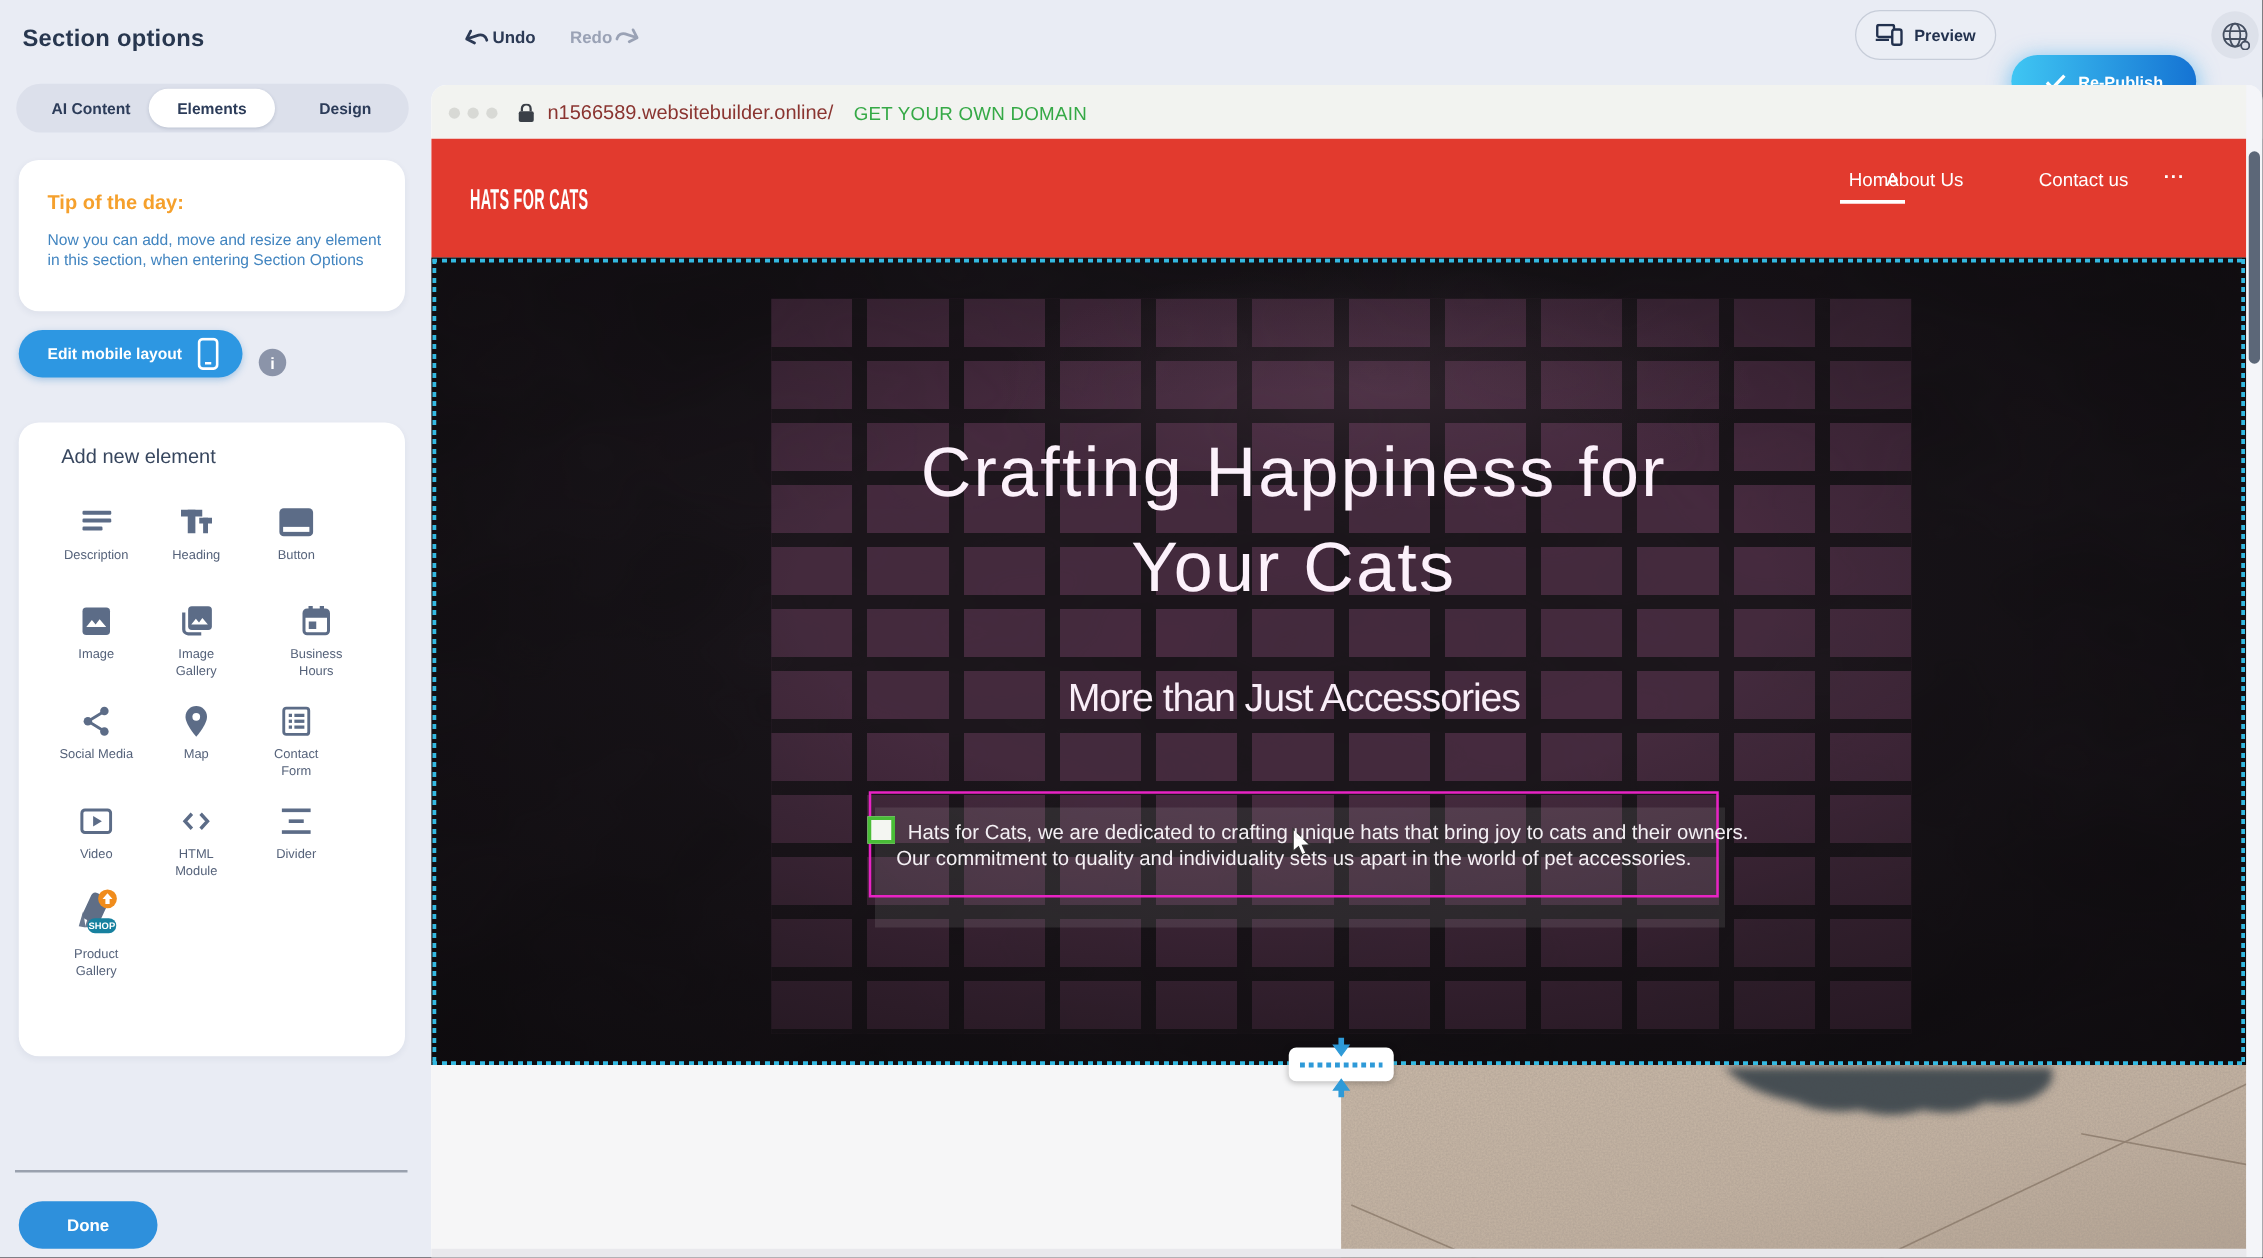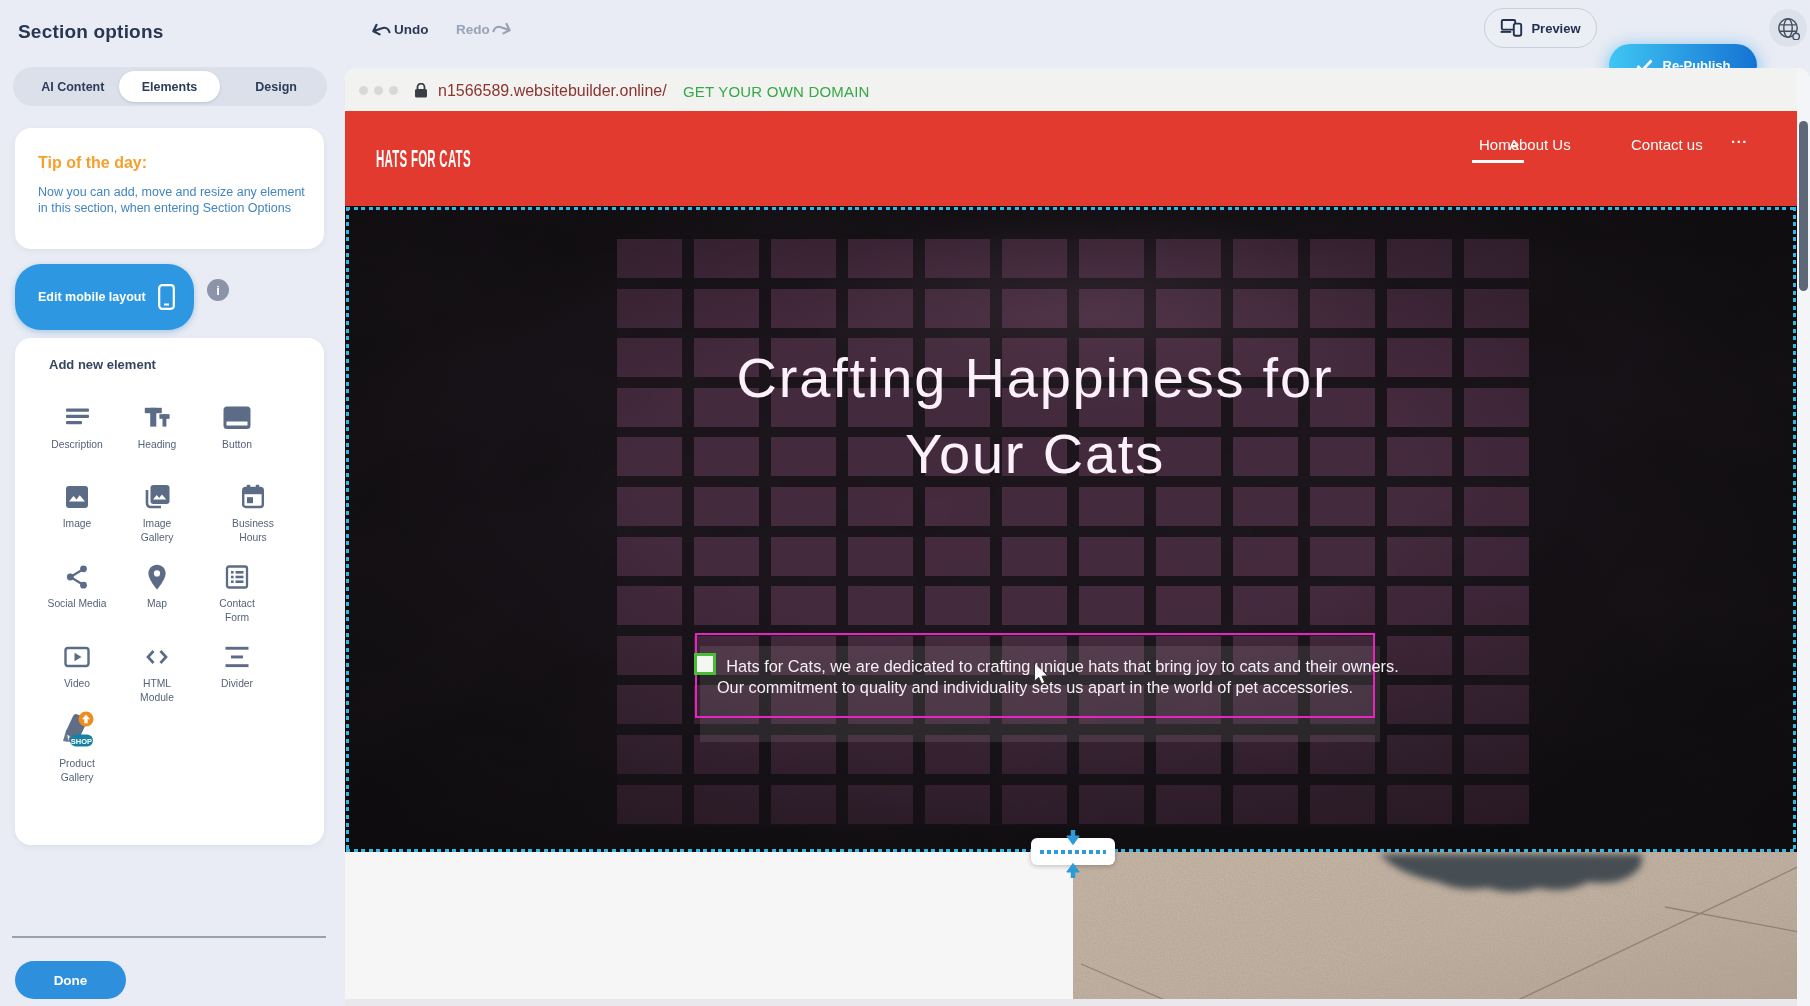--- a/index.html
+++ b/index.html
@@ -15,24 +15,24 @@
   #repubBtn { left:1609px; top:7px; width:148px; height:42px; border-radius:22px; background:linear-gradient(90deg,#3fc6f3,#1573d3); box-shadow:0 3px 16px 2px rgba(56,170,236,.55); color:#fff; font-size:13px; font-weight:bold; display:flex; align-items:center; justify-content:center; gap:10px;margin-top:37px; }
   #globeBtn { left:1769px; top:9px; width:38px; height:38px; border-radius:50%; background:#dde1ea; display:flex; align-items:center; justify-content:center; }
 
   
   #tabs { left:13px; top:67px; width:314px; height:39px; background:#dce0eb; border-radius:20px; display:flex; align-items:center; font-size:12.5px; font-weight:bold; color:#2c3c59; }
   #tabs .tab { flex:1; text-align:center; }
   #tabActive { left:119px; top:71px; width:101px; height:31px; background:#fff; border-radius:16px; box-shadow:0 1px 3px rgba(40,55,90,.18); display:flex; align-items:center; justify-content:center; font-size:12.5px; font-weight:bold; color:#2c3c59; }
   #tipCard { left:15px; top:128px; width:309px; height:121px; background:#fff; border-radius:16px; box-shadow:0 2px 6px rgba(40,55,90,.06); }
   #tipHead { left:38px; top:154px; font-size:16px; font-weight:bold; color:#f5a02c; }
   #tipBody { left:38px; top:185px; font-size:12.5px; line-height:15.5px; color:#4285c0; }
-  #editMobile { left:15px; top:264px; width:179px; height:66px; border-radius:26px; background:#2d97e2; box-shadow:0 2px 6px rgba(45,130,200,.35); display:flex; align-items:center; color:#fff; font-size:12.5px; font-weight:bold; }
+  #editMobile { left:15px; top:264px; width:179px; height:38px; border-radius:26px; background:#2d97e2; box-shadow:0 2px 6px rgba(45,130,200,.35); display:flex; align-items:center; color:#fff; font-size:12.5px; font-weight:bold; }
   #infoBtn { left:207px; top:279px; width:22px; height:22px; border-radius:50%; background:#8b94a9; color:#fff; font-size:13px; font-weight:bold; display:flex; align-items:center; justify-content:center; }
   #elemCard { left:15px; top:338px; width:309px; height:507px; background:#fff; border-radius:16px; box-shadow:0 2px 6px rgba(40,55,90,.06); }
-  #elemTitle { left:49px; top:357px; font-size:13px; font-weight:700; color:#37465e; }
+  #elemTitle { left:49px; top:357px; font-size:16px; font-weight:400; color:#37465e; }
   .cell { position:absolute; width:80px; text-align:center; color:#55627a; font-size:10.3px; line-height:13.5px; }
   .cell svg { display:block; margin:0 auto 7px auto; }
   #sideDivider { left:12px; top:936px; width:314px; height:1.5px; background:#9aa1ae; }
   #doneBtn { left:15px; top:961px; width:111px; height:38px; border-radius:19px; background:#2e90dc; color:#fff; font-size:13.5px; font-weight:bold; display:flex; align-items:center; justify-content:center; }
 
   
   #browser { left:345px; top:68px; width:1465px; height:938px; background:#fbfbfd; border-radius:12px 12px 0 0; overflow:hidden; }
   #urlbar { left:0; top:0; width:1465px; height:43px; background:#f2f3f0; border-radius:12px 12px 0 0; }
   .dot { position:absolute; top:18px; width:9px; height:9px; border-radius:50%; background:#d8d9d5; }
   #urltext { left:93px; top:14px; font-size:16px; color:#8a3430; }
@@ -294,20 +294,21 @@
       <div id="tiles"></div>
       <svg class="abs" style="left:0;top:0;opacity:0.28" width="1452" height="646" viewBox="0 0 1452 646">
         <filter id="hmot">
           <feTurbulence type="fractalNoise" baseFrequency="0.006 0.009" numOctaves="3" seed="11"></feTurbulence>
           <feColorMatrix type="matrix" values="0 0 0 0 0.03  0 0 0 0 0.02  0 0 0 0 0.03  0.8 0.3 0 0 0"></feColorMatrix>
         </filter>
         <rect width="1452" height="646" filter="url(#hmot)"></rect>
       </svg>
       <div id="heroShade"></div>
       <div class="abs" id="h1a">Crafting Happiness for<br>Your Cats</div>
+      <div class="abs" id="h2a">More than Just Accessories</div>
       <div class="abs" id="paraShade"></div>
       <div class="abs" id="pinkBox"></div>
       <div class="abs" id="handle"></div>
       <svg class="abs" style="left:688px;top:456px" width="17" height="24" viewBox="0 0 17 24">
         <path d="M1.5 1 L1.5 19 L5.8 15.4 L8.6 21.8 L11.8 20.4 L9 14.2 L14.8 13.8 z" fill="#fff" stroke="#333" stroke-width="1"></path>
       </svg>
       <div class="abs" id="para"><span style="margin-left:55px">Hats for Cats, we are dedicated to crafting unique hats that bring joy to cats and their owners.</span><br>Our commitment to quality and individuality sets us apart in the world of pet accessories.</div>
     </div>
 
     <div class="abs" id="sec2left"></div>

